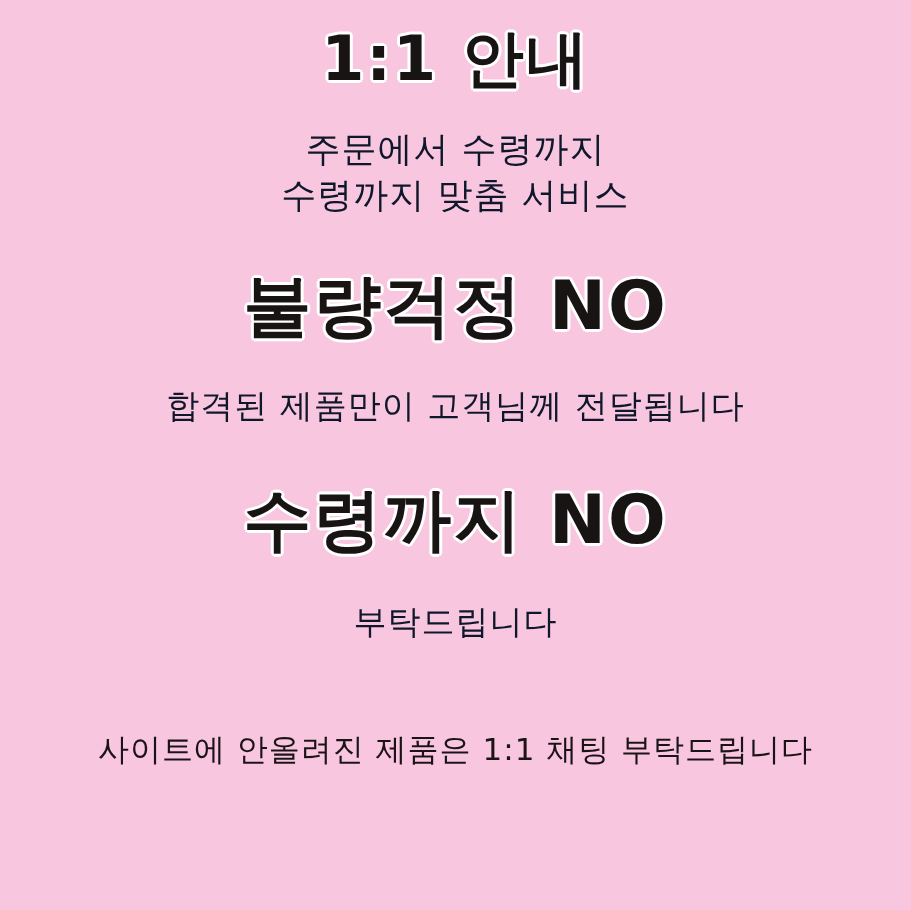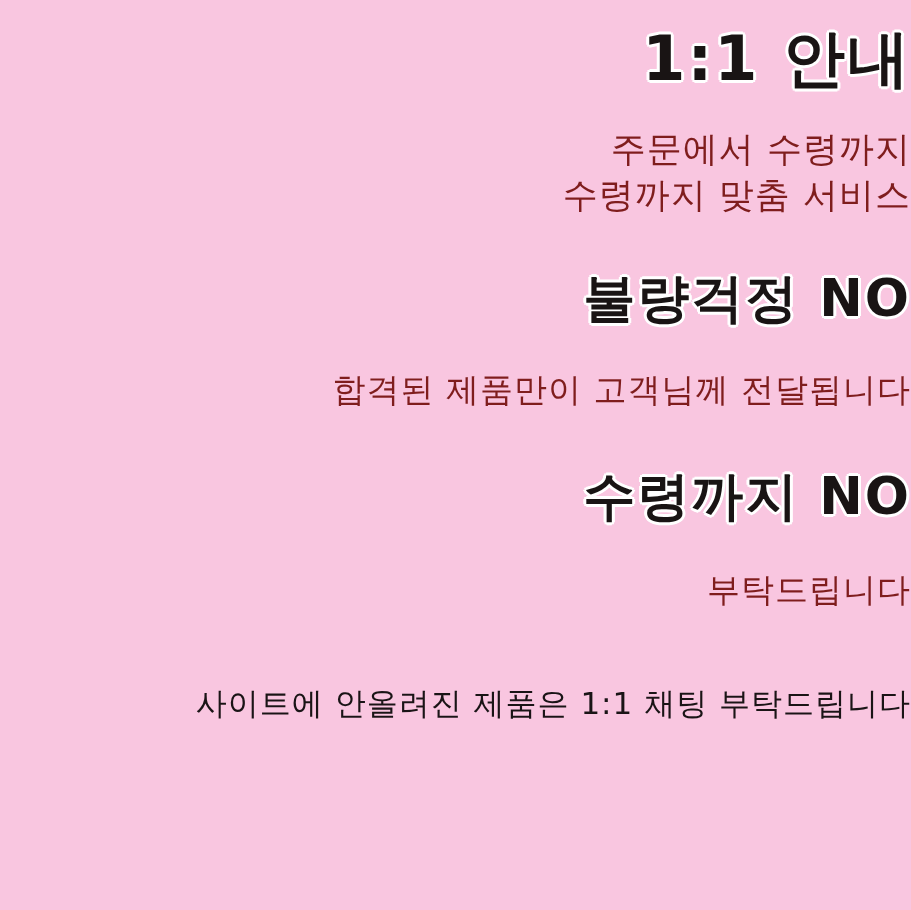--- a/index.html
+++ b/index.html
@@ -18,21 +18,21 @@
     width: 911px;
     height: 910px;
     box-sizing: border-box;
     display: flex;
     flex-direction: column;
     align-items: center;
     background: #f9c6e0;
   }
   .block {
     width: 100%;
-    text-align: right;
+    text-align: center;
   }
   .heading {
     color: #191414;
     font-weight: bold;
     letter-spacing: 2px;
     text-shadow:
       -2px -2px 0 #ffffff,
        2px -2px 0 #ffffff,
       -2px  2px 0 #ffffff,
        2px  2px 0 #ffffff,
@@ -40,25 +40,25 @@
        0px  3px 0 #ffffff,
       -3px  0px 0 #ffffff,
        3px  0px 0 #ffffff;
   }
   .title {
     font-size: 62px;
     line-height: 1;
     margin-top: 28px;
   }
   .subhead {
-    font-size: 52px;
+    font-size: 68px;
     line-height: 1;
   }
   .body-text {
-    color: #7f1d1d;
+    color: #0f172a;
     font-size: 33px;
     line-height: 1.32;
     font-weight: 500;
     letter-spacing: 1px;
   }
   .body-text .line {
     display: block;
   }
   .intro {
     margin-top: 36px;
@@ -66,21 +66,21 @@
   }
   .gap-a { height: 54px; }
   .gap-b { height: 44px; }
   .gap-c { height: 58px; }
   .gap-d { height: 46px; }
   .gap-e { height: 64px; }
   .footer-text {
     font-size: 31px;
     color: #1a1416;
     letter-spacing: 1px;
-    margin-top: 8px;
+    margin-top: 22px;
   }
 </style>
 </head>
 <body>
 
 <div class="page">
 
   <div class="block heading title">1:1 안내</div>
 
   <div class="block body-text intro">

